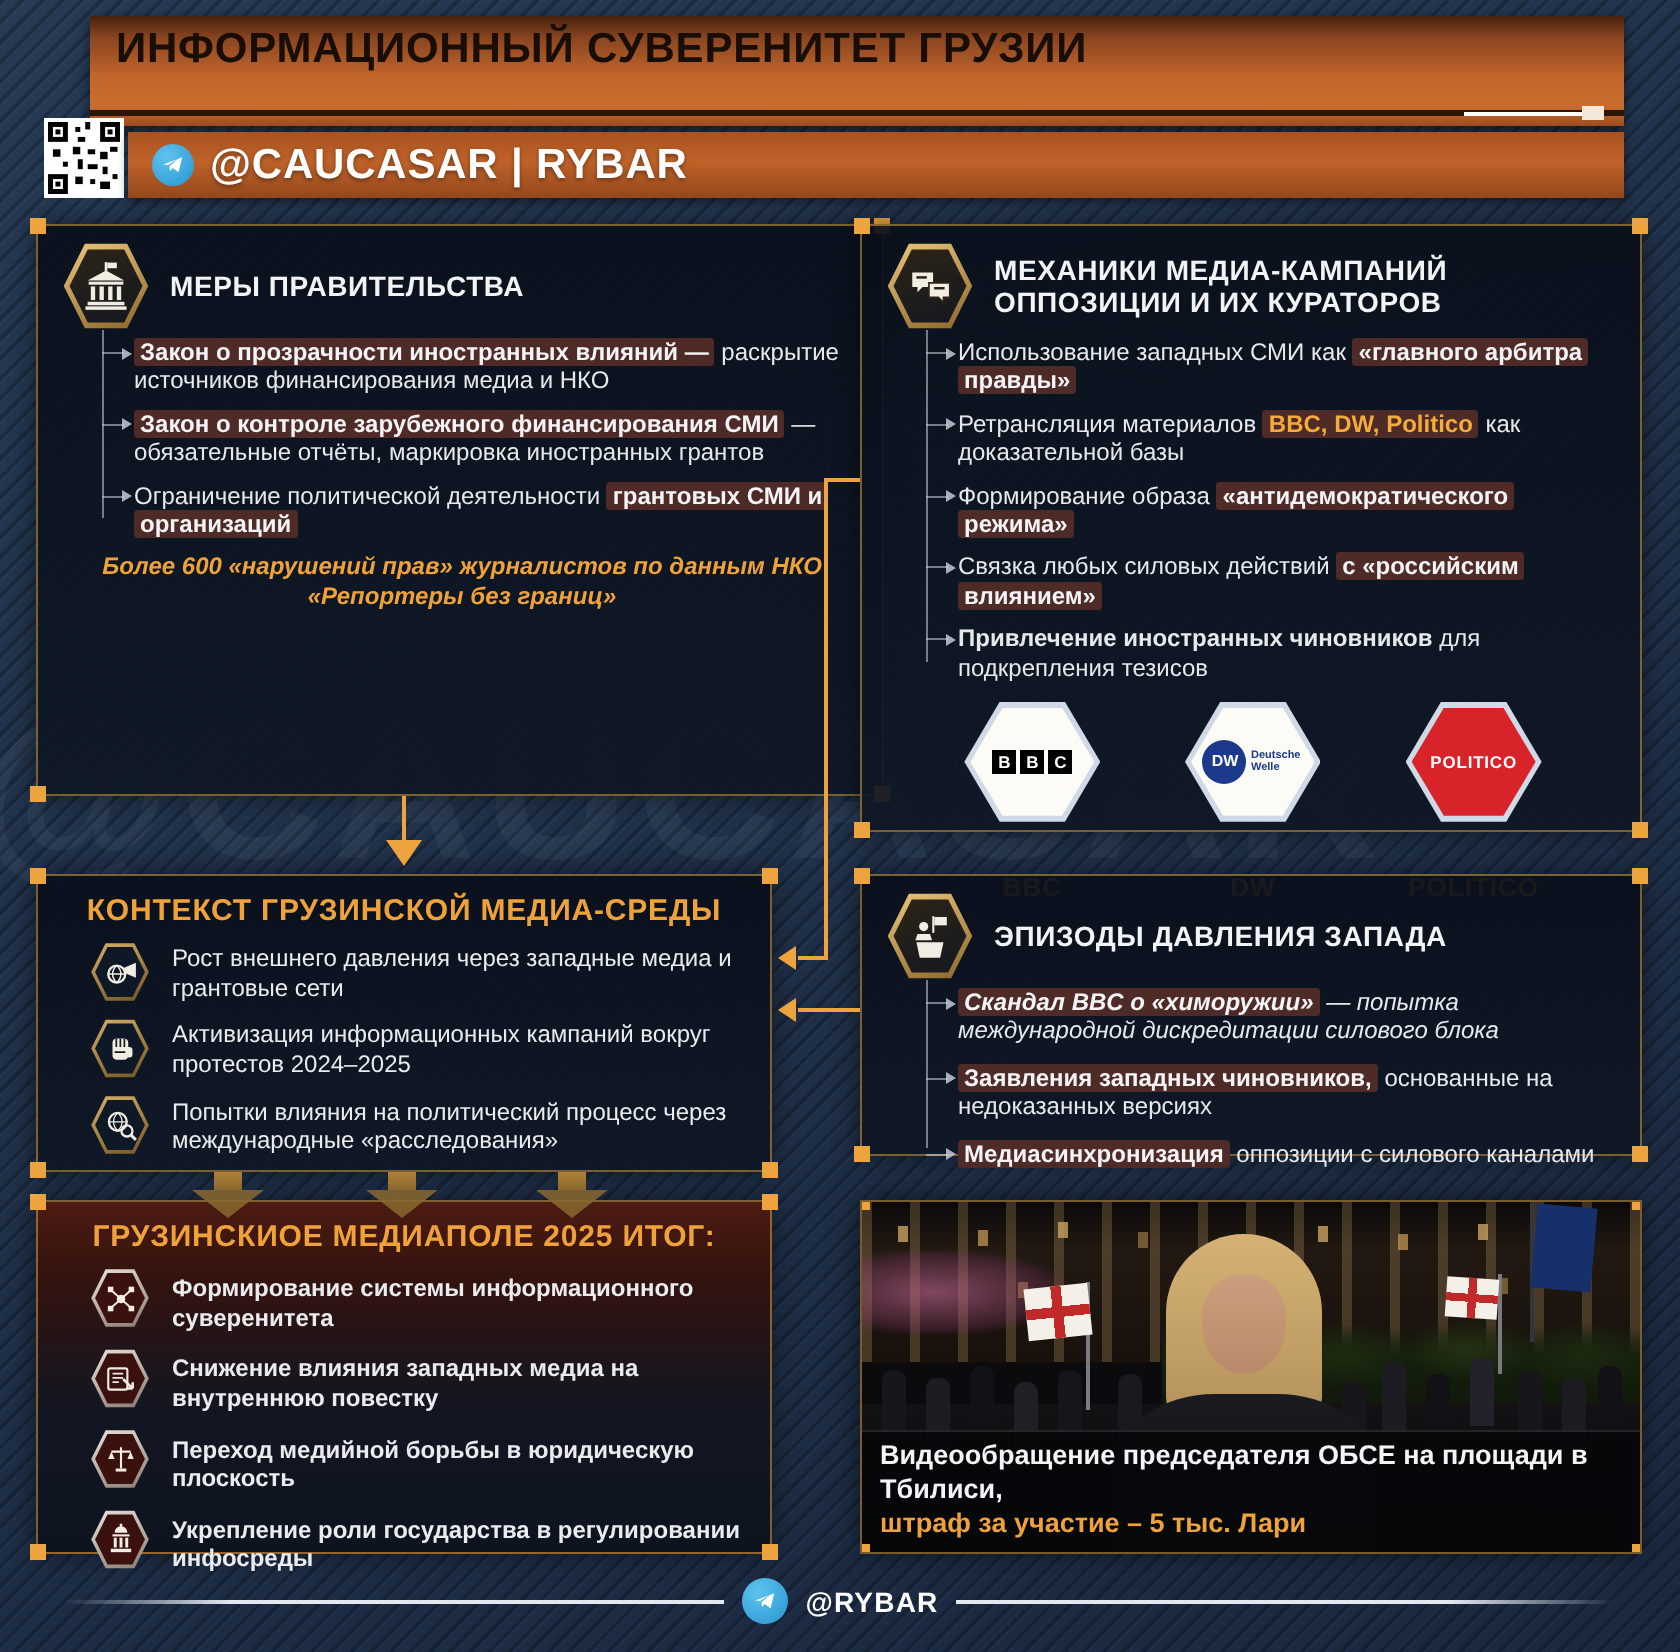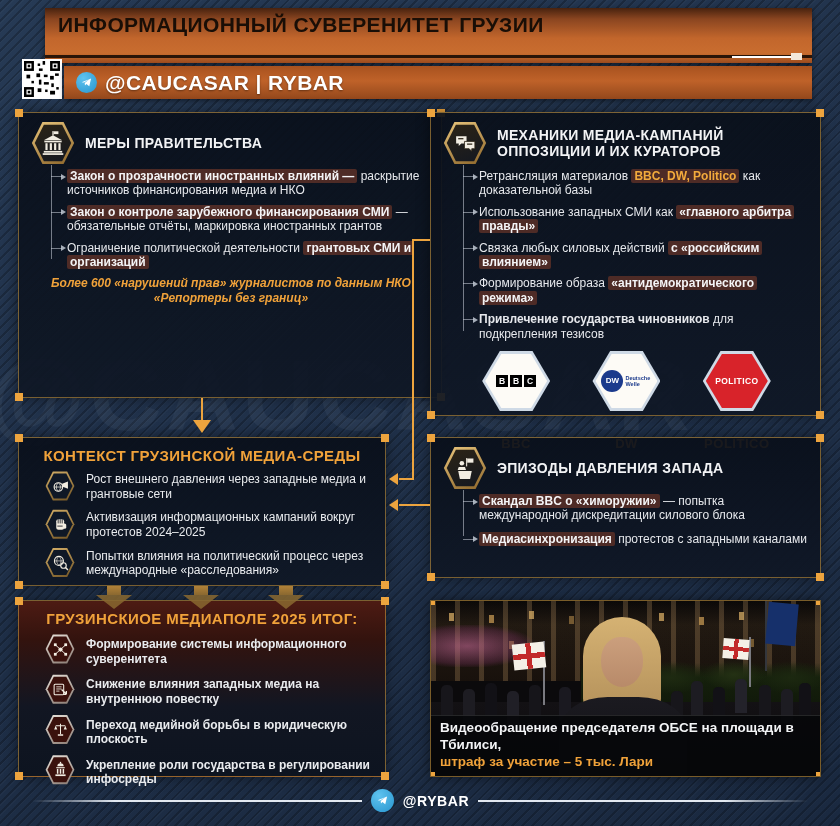--- a/index.html
+++ b/index.html
@@ -249,25 +249,25 @@
             <path d="M3 5h10v7H8l-2.5 2.5V12H3z" fill="#f2ede2"></path>
             <path d="M11 10h10v7h-3v2.5L15.5 17H11z" fill="#f2ede2" stroke="#2c2416" stroke-width=".8"></path>
             <rect x="5" y="6.8" width="5" height="1.2" fill="#2c2416"></rect>
               <rect x="13.5" y="12" width="5" height="1.2" fill="#2c2416"></rect>
           </svg>
         </span>
       </span>
       <h2 class="ptitle" style="max-width:300px;">МЕХАНИКИ МЕДИА-КАМПАНИЙ ОППОЗИЦИИ И ИХ КУРАТОРОВ</h2>
     </div>
     <ul class="blist">
+      <li><span class="seg-n">Использование западных СМИ как </span><span class="seg-h">«главного арбитра правды»</span></li>
       <li><span class="seg-n">Ретрансляция материалов </span><span class="seg-o">BBC, DW, Politico</span><span class="seg-n"> как доказательной базы</span></li>
-      <li><span class="seg-n">Использование западных СМИ как </span><span class="seg-h">«главного арбитра правды»</span></li>
+      <li><span class="seg-n">Формирование образа </span><span class="seg-h">«антидемократического режима»</span></li>
       <li><span class="seg-n">Связка любых силовых действий </span><span class="seg-h">с «российским влиянием»</span></li>
-      <li><span class="seg-n">Формирование образа </span><span class="seg-h">«антидемократического режима»</span></li>
-      <li><span class="seg-b">Привлечение государства чиновников</span><span class="seg-n"> для подкрепления тезисов</span></li>
+      <li><span class="seg-b">Привлечение иностранных чиновников</span><span class="seg-n"> для подкрепления тезисов</span></li>
     </ul>
     <div class="logos">
       <div class="logo">
         <span class="lhex">
             <span class="lhex-in">
           <i class="bbc-sq">B</i>
           <i class="bbc-sq">B</i>
           <i class="bbc-sq">C</i>
         </span>
           </span>
@@ -348,22 +348,23 @@
               <rect x="13.6" y="2.4" width="6" height="4"></rect>
             <circle cx="8.5" cy="7" r="2.2"></circle>
               <path d="M5.5 10.5h6l1 3h-8z"></path>
             <path d="M5 14.5h13l-1.6 7.5H6.6z"></path>
           </svg>
         </span>
       </span>
       <h2 class="ptitle">ЭПИЗОДЫ ДАВЛЕНИЯ ЗАПАДА</h2>
     </div>
     <ul class="blist" style="margin-top:4px;">
-      <li style="margin-bottom:9px;"><span class="seg-h">Скандал BBC о «химоружии»</span><span class="seg-n"> — попытка международной дискредитации силового блока</span></li>
-      <li><span class="seg-h">Медиасинхронизация</span><span class="seg-n"> протестов с западными каналами</span></li>
+      <li style="margin-bottom:9px;font-style:italic;"><span class="seg-h">Скандал BBC о «химоружии»</span><span class="seg-n"> — попытка международной дискредитации силового блока</span></li>
+      <li style="margin-bottom:9px;"><span class="seg-h">Заявления западных чиновников,</span><span class="seg-n"> основанные на недоказанных версиях</span></li>
+      <li><span class="seg-h">Медиасинхронизация</span><span class="seg-n"> оппозиции с силового каналами</span></li>
     </ul>
   </section>
 
   <section class="panel" id="p-summary">
     <h2 class="ctitle">ГРУЗИНСКИОЕ МЕДИАПОЛЕ 2025 ИТОГ:</h2>
     <div class="crow">
       <span class="hx hx-sum">
           <span class="hex-o"></span>
           <span class="hex-i">
         <svg viewBox="0 0 16 16" width="17" height="17">

